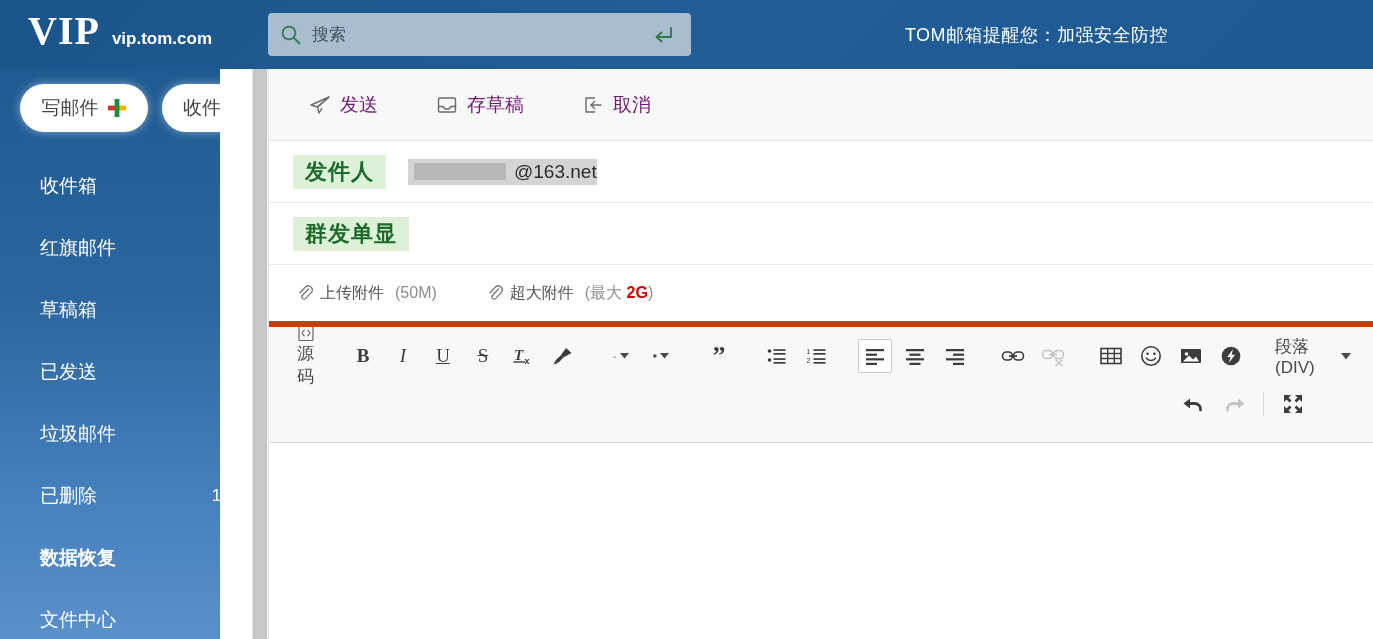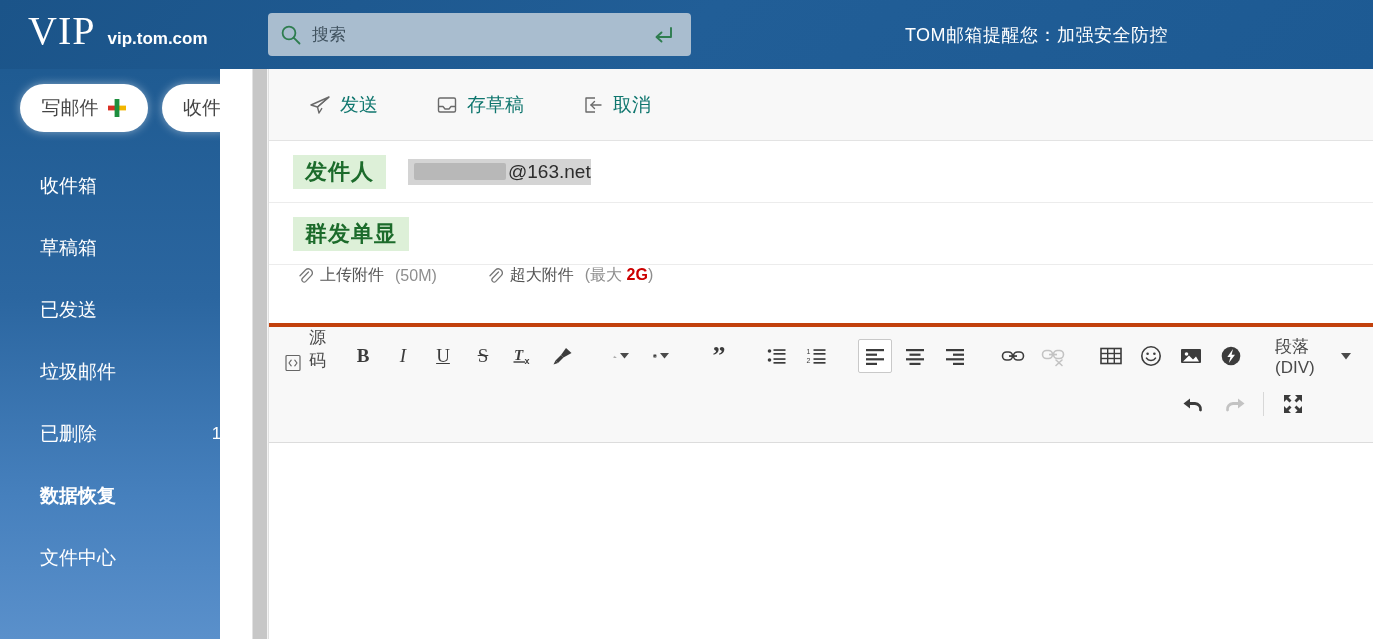--- a/index.html
+++ b/index.html
@@ -14,21 +14,21 @@
 
   
   .header {
     position: absolute; top: 0; left: 0; width: 1373px; height: 69px;
     background: #1f5b92;
     background-image: linear-gradient(135deg, #1b5489 0%, #215e97 50%, #1d5a93 100%);
   }
   .logo-wrap { position: absolute; left: 28px; top: 8px; display: flex; align-items: baseline; }
   .logo-vip {
     font-family: "Liberation Serif", "DejaVu Serif", serif;
-    font-size: 40px; font-weight: 400; color: #ffffff; letter-spacing: 1px;
+    font-size: 40px; font-weight: 700; color: #ffffff; letter-spacing: 1px;
     line-height: 46px;
   }
   .logo-domain {
     font-size: 17px; font-weight: 700; color: #ffffff; margin-left: 12px;
     letter-spacing: 0px;
   }
   .search-box {
     position: absolute; left: 268px; top: 13px; width: 423px; height: 43px;
     background: #a9bdcf; border-radius: 4px; display: flex; align-items: center;
   }
@@ -88,50 +88,50 @@
   .main {
     position: absolute; left: 268px; top: 69px; width: 1105px; height: 570px;
     background: #ffffff; border-left: 1px solid #e0e0e0;
   }
   .compose-toolbar {
     height: 72px; background: #f8f8f8; border-bottom: 1px solid #e3e3e3;
     display: flex; align-items: center; padding-left: 40px;
   }
   .ctb-item {
     display: flex; align-items: center; margin-right: 58px;
-    font-size: 19px; color: #0f766e; cursor: pointer;
+    font-size: 19px; color: #701a75; cursor: pointer;
   }
   .ctb-item .ico { width: 22px; height: 22px; margin-right: 9px; }
 
   .field-row {
     height: 62px; border-bottom: 1px solid #ececec;
     display: flex; align-items: center; padding-left: 24px;
   }
   .field-label {
     background: #ddf0d8; color: #1c6b2b; font-weight: 700; font-size: 22px;
     height: 34px; min-width: 82px; display: flex; align-items: center;
     justify-content: center; padding: 0 12px; letter-spacing: 1px;
   }
   .field-value { margin-left: 22px; font-size: 19px; color: #333; display: flex; align-items: center; }
   .redact {
     display: inline-block; width: 92px; height: 17px; background: #b8b8b8;
     border-radius: 2px; vertical-align: middle;
   }
   .sender-sel { background: #d4d4d4; padding: 2px 0 2px 6px; display: inline-flex; align-items: center; }
-  .sender-domain { font-size: 19px; color: #2d2d2d; margin-left: 2px; }
+  .sender-domain { font-size: 19px; color: #2d2d2d; margin-left: 8px; }
   .subject-input {
     margin-left: 22px; border: none; outline: none; font-size: 19px;
     color: #333; width: 600px; font-family: "Liberation Sans", sans-serif;
     background: transparent;
   }
   .subject-input::placeholder { color: #9b9b9b; opacity: 1; }
 
   .attach-row {
-    height: 62px; border-bottom: 4px solid #c2410c;
-    display: flex; align-items: flex-start; padding-left: 28px;
+    height: 62px; border-bottom: 6px solid #c2410c;
+    display: flex; align-items: center; padding-left: 28px;
   }
   .attach-item { display: flex; align-items: center; margin-right: 50px; cursor: pointer; }
   .attach-item .clip { width: 16px; height: 18px; margin-right: 7px; }
   .attach-main { font-size: 16px; color: #555; }
   .attach-sub { font-size: 16px; color: #8e8e8e; margin-left: 11px; }
   .attach-sub b { color: #cc0000; }
 
   
   .editor-tb {
     background: #f8f8f8; border-bottom: 1px solid #dcdcdc;
@@ -141,21 +141,21 @@
   .tb-line.second { justify-content: flex-end; padding-right: 60px; height: 50px; }
   .tb-btn {
     min-width: 34px; height: 34px; display: flex; align-items: center;
     justify-content: center; margin: 0 3px; cursor: pointer; color: #3c3c3c;
     border: 1px solid transparent; border-radius: 2px;
   }
   .tb-btn.active { border-color: #c9c9c9; background: #ffffff; }
   .tb-btn.disabled { color: #c3c3c3; }
   .tb-btn.wide { padding: 0 8px; }
   .tb-sep { width: 1px; height: 24px; background: #d8d8d8; margin: 0 9px; }
-  .tb-src { display: flex; align-items: flex-end; cursor: pointer; }
+  .tb-src { display: flex; align-items: flex-start; cursor: pointer; flex-direction: column; }
   .tb-src .ico { width: 18px; height: 18px; margin-right: 7px; }
   .tb-src span { font-size: 17px; color: #4a4a4a; }
   .tb-fmt { font-weight: 700; font-size: 19px; font-family: "Liberation Serif", serif; }
   .tb-ital { font-style: italic; font-size: 19px; font-family: "Liberation Serif", serif; }
   .tb-und { text-decoration: underline; font-size: 19px; font-family: "Liberation Serif", serif; }
   .tb-strike { text-decoration: line-through; font-size: 19px; font-family: "Liberation Serif", serif; }
   .tb-select {
     display: flex; align-items: center; font-size: 17px; color: #4a4a4a;
     cursor: pointer; padding: 0 6px;
   }
@@ -213,20 +213,24 @@
         <span class="pill-label">收件</span>
       </div>
     </div>
 
     <div class="nav-list">
       <div class="nav-item">
         <span class="nav-label">收件箱</span>
         <span class="nav-count">1</span>
       </div>
       <div class="nav-item">
+        <span class="nav-label">红旗邮件</span>
+        <span class="nav-count"></span>
+      </div>
+      <div class="nav-item">
         <span class="nav-label">草稿箱</span>
         <span class="nav-count"></span>
       </div>
       <div class="nav-item">
         <span class="nav-label">已发送</span>
         <span class="nav-count"></span>
       </div>
       <div class="nav-item">
         <span class="nav-label">垃圾邮件</span>
         <span class="nav-count"></span>

